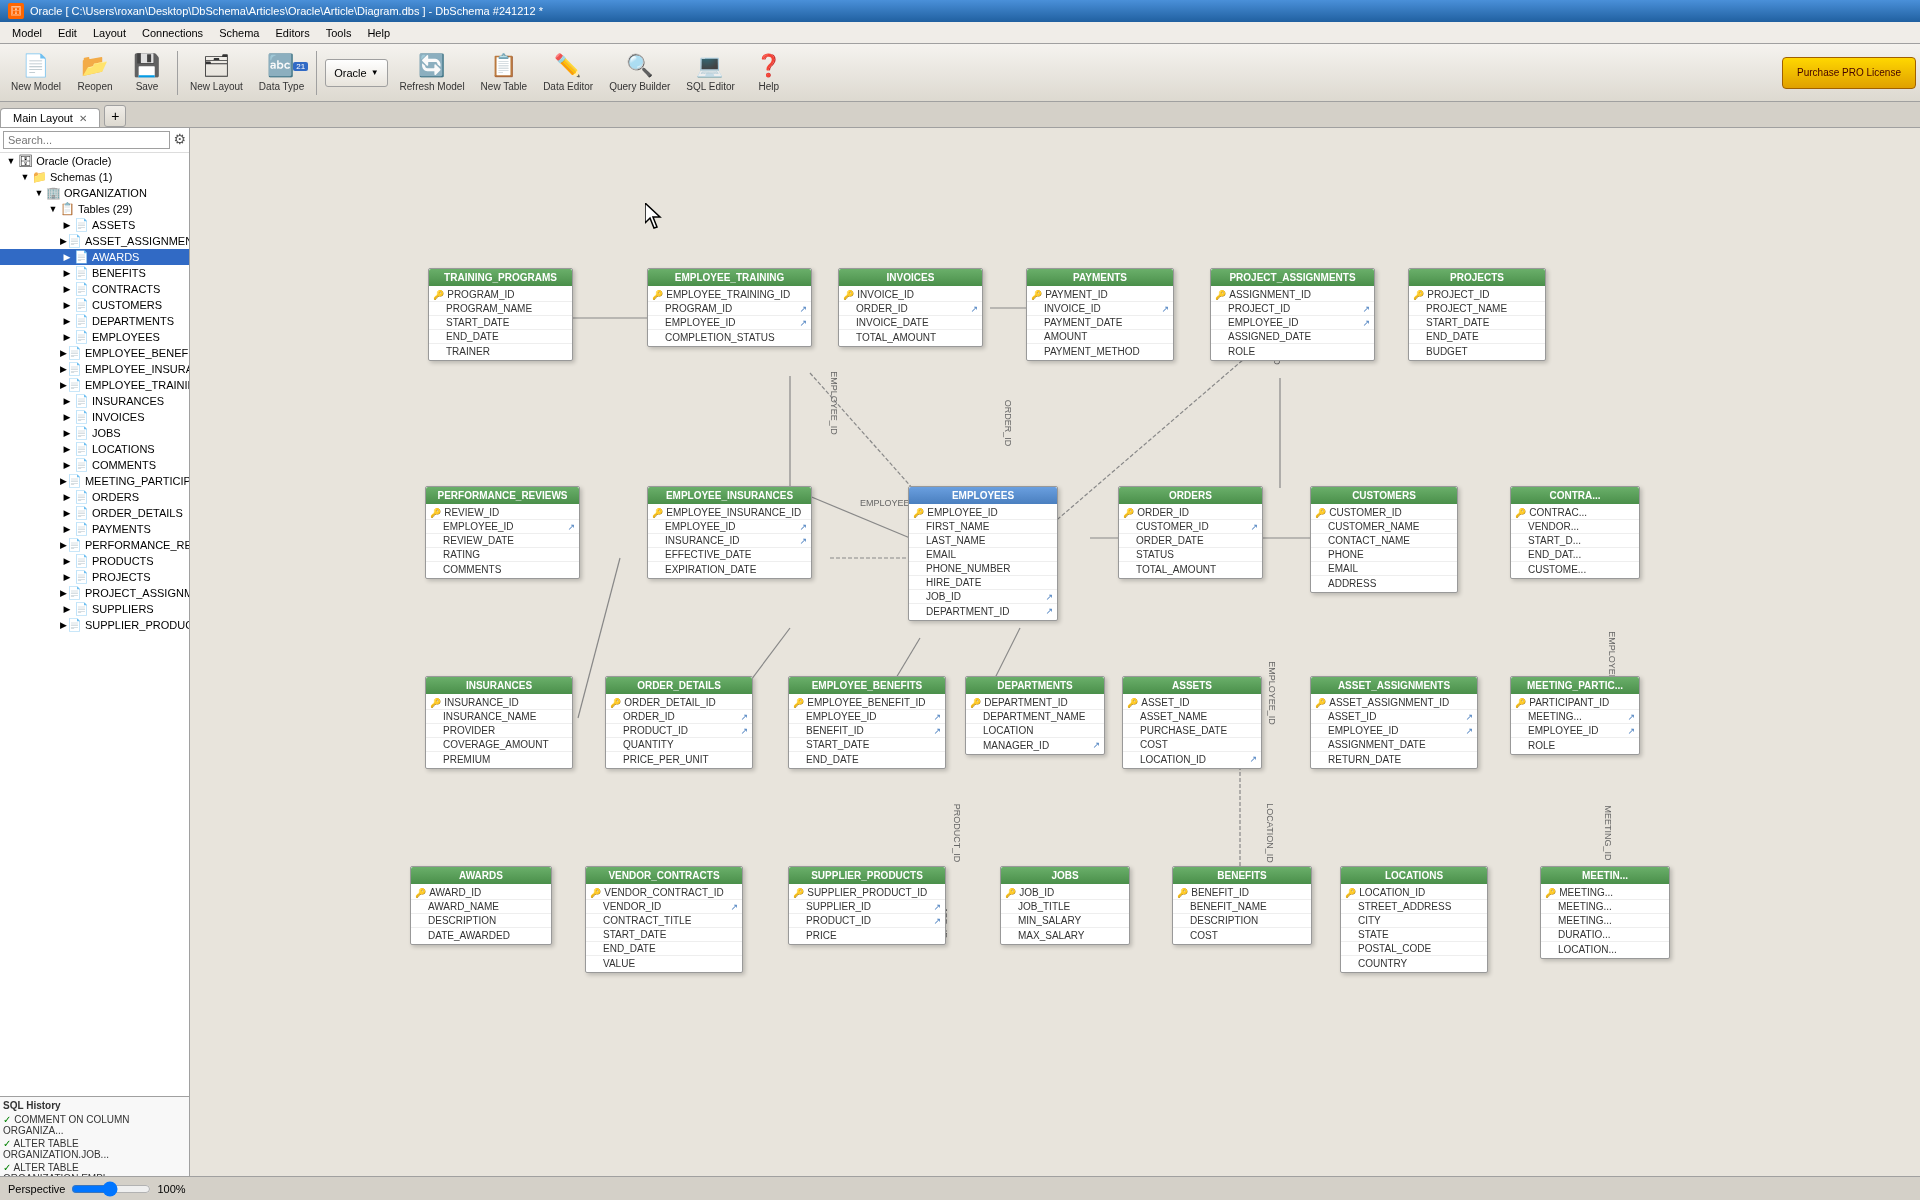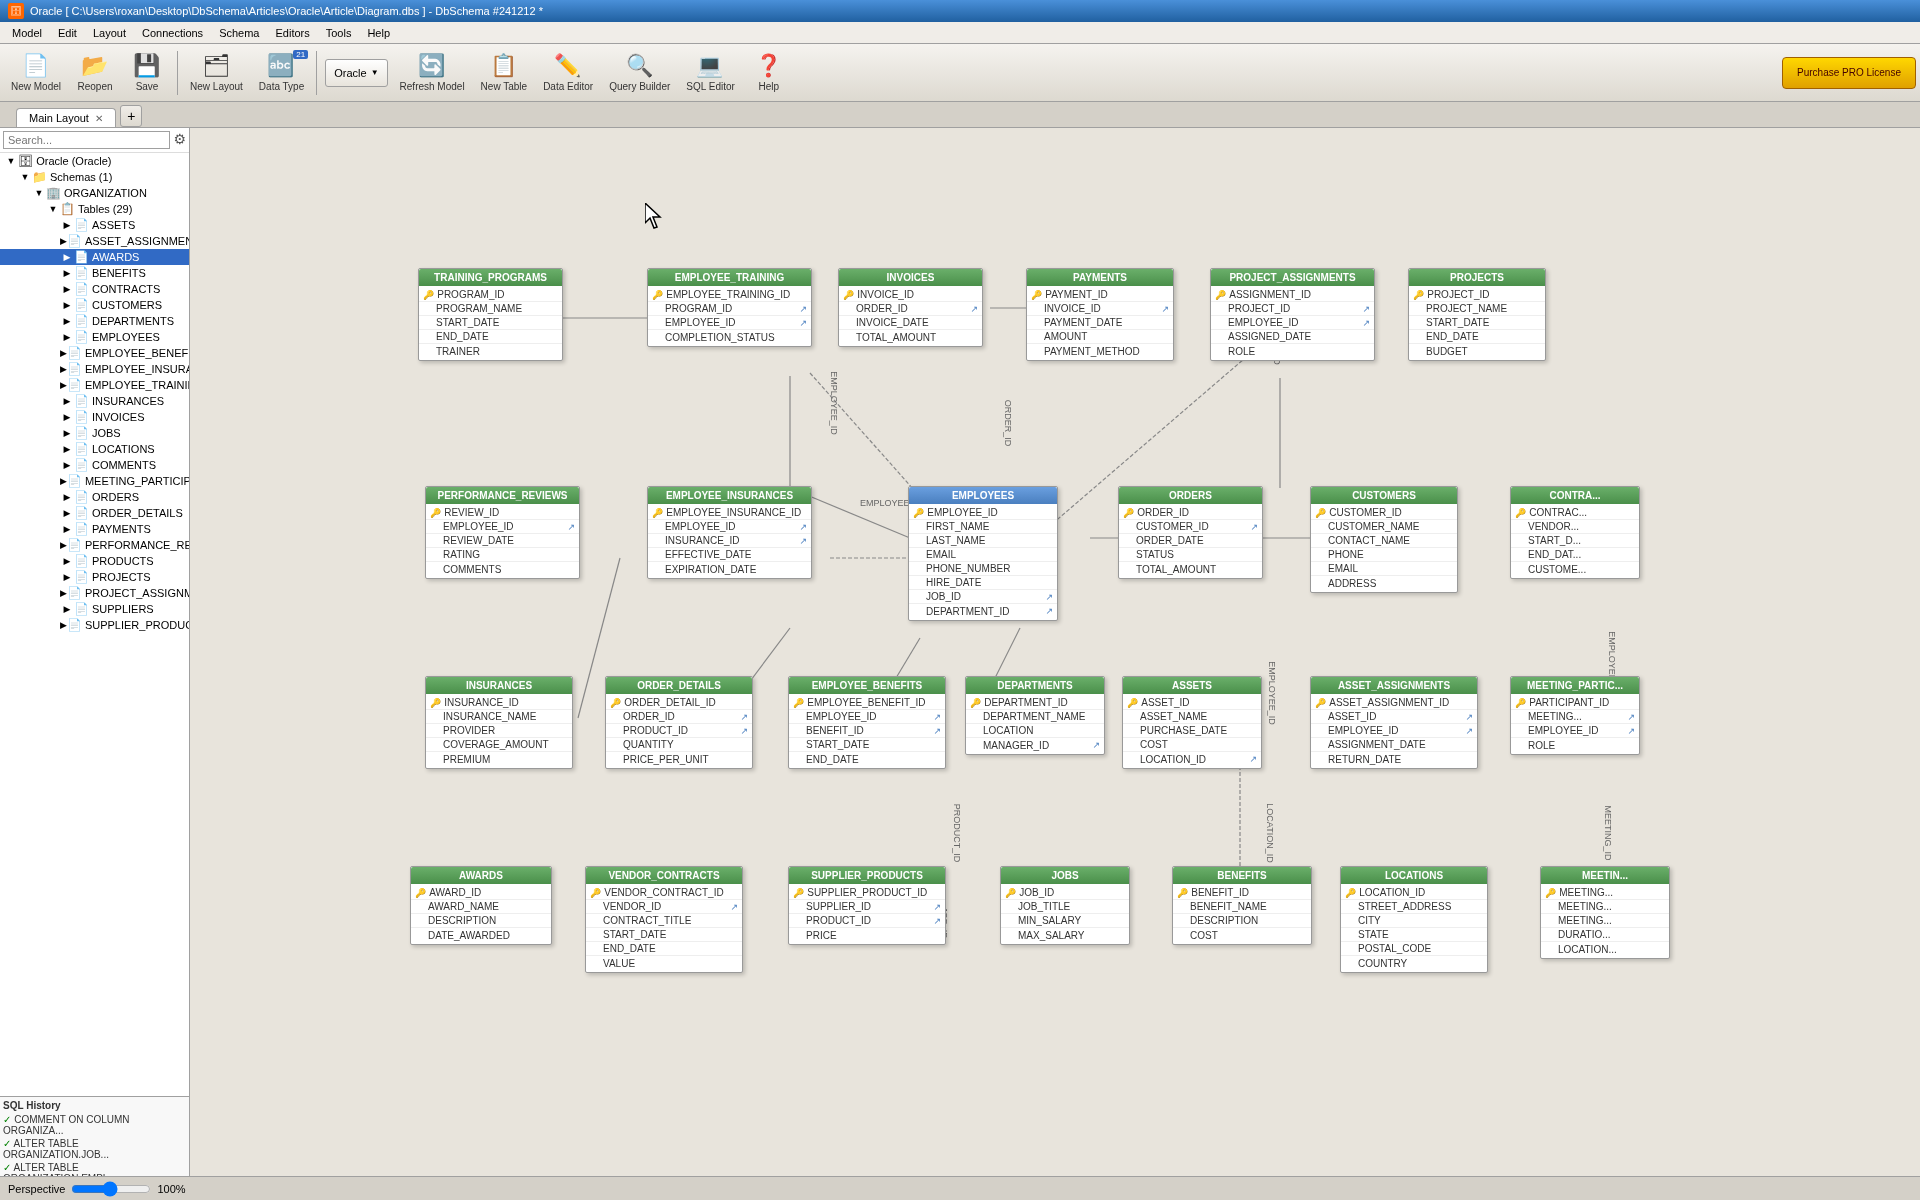--- a/index.html
+++ b/index.html
@@ -18,21 +18,21 @@
     .tool-btn { display: flex; flex-direction: column; align-items: center; justify-content: center; padding: 3px 6px; min-width: 50px; height: 52px; cursor: pointer; border: 1px solid transparent; border-radius: 3px; font-size: 10px; color: #333; text-align: center; }
     .tool-btn .icon-img { font-size: 22px; margin-bottom: 2px; }
     .tool-separator { width: 1px; height: 44px; background: #a0a0a0; margin: 0 3px; }
     .tool-badge { background: #316ac5; color: white; font-size: 8px; padding: 0 3px; border-radius: 2px; position: absolute; top: 2px; right: 2px; }
     .tool-btn-wrap { position: relative; }
     .oracle-btn { display: flex; align-items: center; background: linear-gradient(to bottom, #fff, #e8e4dc); border: 1px solid #a0a0a0; border-radius: 3px; padding: 3px 8px; cursor: pointer; height: 28px; font-size: 11px; margin: 0 3px; }
     .oracle-btn .arrow { margin-left: 4px; font-size: 8px; }
     .purchase-btn { background: linear-gradient(to bottom, #ffd700, #e0a000); border: 1px solid #a06000; border-radius: 4px; padding: 5px 14px; font-size: 10px; font-weight: normal; color: #400; cursor: pointer; height: 32px; }
 
     
-    #tab-bar { background: #d4d0c8; border-bottom: 1px solid #a0a0a0; height: 26px; display: flex; align-items: flex-end; padding-left: 16px; }
+    #tab-bar { background: #d4d0c8; border-bottom: 1px solid #a0a0a0; height: 26px; display: flex; align-items: flex-end; padding-left: 0; }
     .tab { background: linear-gradient(to bottom, #f0ede8, #ddd9d0); border: 1px solid #a0a0a0; border-bottom: none; border-radius: 4px 4px 0 0; padding: 3px 12px; font-size: 11px; cursor: pointer; display: flex; align-items: center; gap: 6px; }
     .tab.active { background: #fff; }
     .tab-close { font-size: 10px; color: #666; cursor: pointer; }
     .tab-add { width: 22px; height: 22px; background: linear-gradient(to bottom, #f0ede8, #ddd9d0); border: 1px solid #a0a0a0; border-radius: 3px; display: flex; align-items: center; justify-content: center; cursor: pointer; margin-left: 4px; font-size: 14px; }
 
     
     #main { display: flex; height: calc(1200px - 22px - 22px - 58px - 26px - 24px); }
 
     
     #sidebar { width: 190px; background: #fff; border-right: 1px solid #a0a0a0; display: flex; flex-direction: column; overflow: hidden; }
@@ -111,21 +111,21 @@
     <span>Save</span>
   </div>
   <div class="tool-separator"></div>
   <div class="tool-btn">
     <div class="icon-img">🗂</div>
     <span>New Layout</span>
   </div>
   <div class="tool-btn tool-btn-wrap" style="position:relative;">
     <div class="icon-img">🔤</div>
     <span>Data Type</span>
-    <span class="tool-badge" style="position:absolute;top:2px;right:2px;">21</span>
+    <span class="tool-badge" style="position:absolute;top:14px;right:2px;">21</span>
   </div>
   <div class="tool-separator"></div>
   <div class="oracle-btn">
     <span>Oracle</span>
     <span class="arrow">▼</span>
   </div>
   <div class="tool-btn">
     <div class="icon-img">🔄</div>
     <span>Refresh Model</span>
   </div>
@@ -369,21 +369,21 @@
       <div style="position:absolute;left:795px;top:290px;transform:rotate(90deg);font-size:9px;color:#666;white-space:nowrap;">ORDER_ID</div>
       <div style="position:absolute;left:670px;top:370px;font-size:9px;color:#666;">EMPLOYEE_ID</div>
       <div style="position:absolute;left:1055px;top:200px;transform:rotate(90deg);font-size:9px;color:#666;white-space:nowrap;">EMPLOYEE_ID</div>
       <div style="position:absolute;left:1050px;top:560px;transform:rotate(90deg);font-size:9px;color:#666;white-space:nowrap;">EMPLOYEE_ID</div>
       <div style="position:absolute;left:1050px;top:700px;transform:rotate(90deg);font-size:9px;color:#666;white-space:nowrap;">LOCATION_ID</div>
       <div style="position:absolute;left:738px;top:700px;transform:rotate(90deg);font-size:9px;color:#666;white-space:nowrap;">PRODUCT_ID</div>
       <div style="position:absolute;left:738px;top:790px;transform:rotate(90deg);font-size:9px;color:#666;white-space:nowrap;">JOB_ID</div>
       <div style="position:absolute;left:1390px;top:530px;transform:rotate(90deg);font-size:9px;color:#666;white-space:nowrap;">EMPLOYEE_ID</div>
       <div style="position:absolute;left:1390px;top:700px;transform:rotate(90deg);font-size:9px;color:#666;white-space:nowrap;">MEETING_ID</div>
 
-      <div class="db-table" style="left:228px;top:140px;width:145px;">
+      <div class="db-table" style="left:238px;top:140px;width:145px;">
         <div class="db-table-header">TRAINING_PROGRAMS</div>
         <div class="db-table-body">
           <div class="db-table-row">
               <span class="key-icon">🔑</span>
               <span class="field-name">PROGRAM_ID</span>
             </div>
           <div class="db-table-row">
               <span class="key-icon"></span>
               <span class="field-name">PROGRAM_NAME</span>
             </div>

